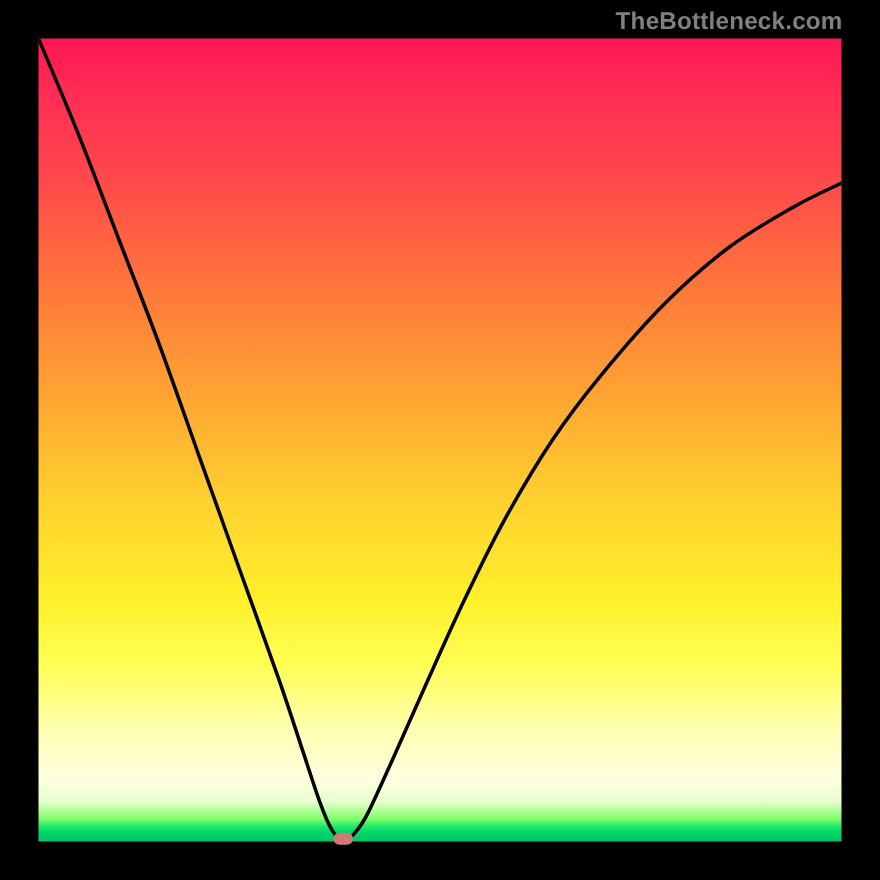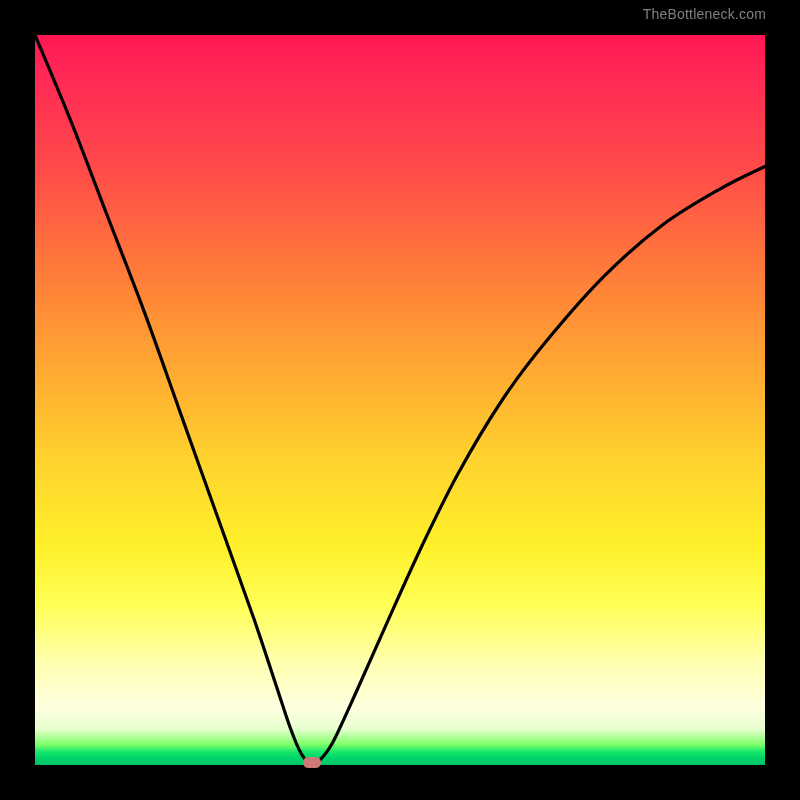--- a/index.html
+++ b/index.html
@@ -42,22 +42,22 @@
       #18e86a 98.2%,
       #00d46a 99%,
       #00c46a 100%
     );
   }
   .attribution {
     position: absolute;
     top: 6px;
     right: 34px;
     color: #808080;
-    font-size: 14px;
-    font-weight: 400;
+    font-size: 22px;
+    font-weight: 700;
     letter-spacing: 0.2px;
   }
   svg.curve {
     position: absolute;
     top: 0;
     left: 0;
     width: 730px;
     height: 730px;
   }
   .marker {

